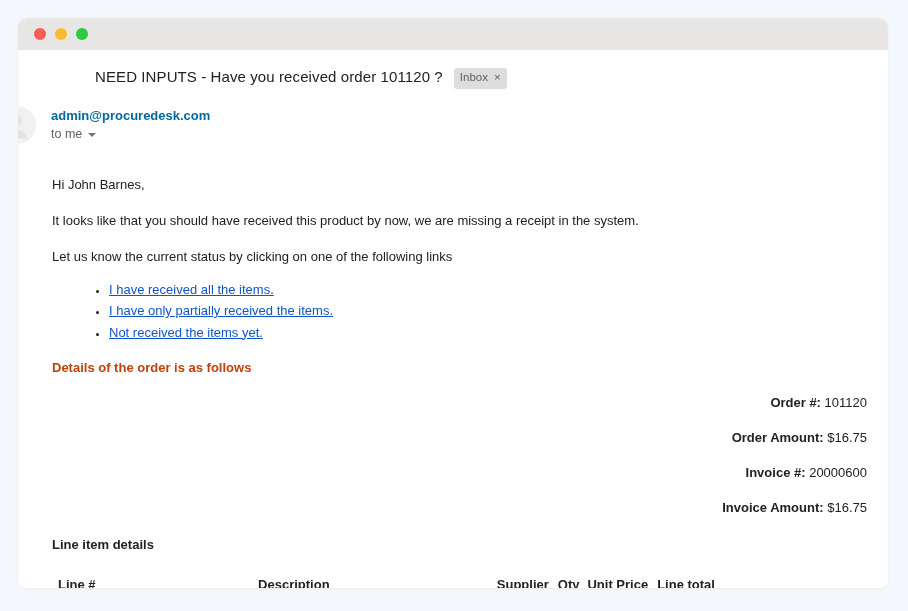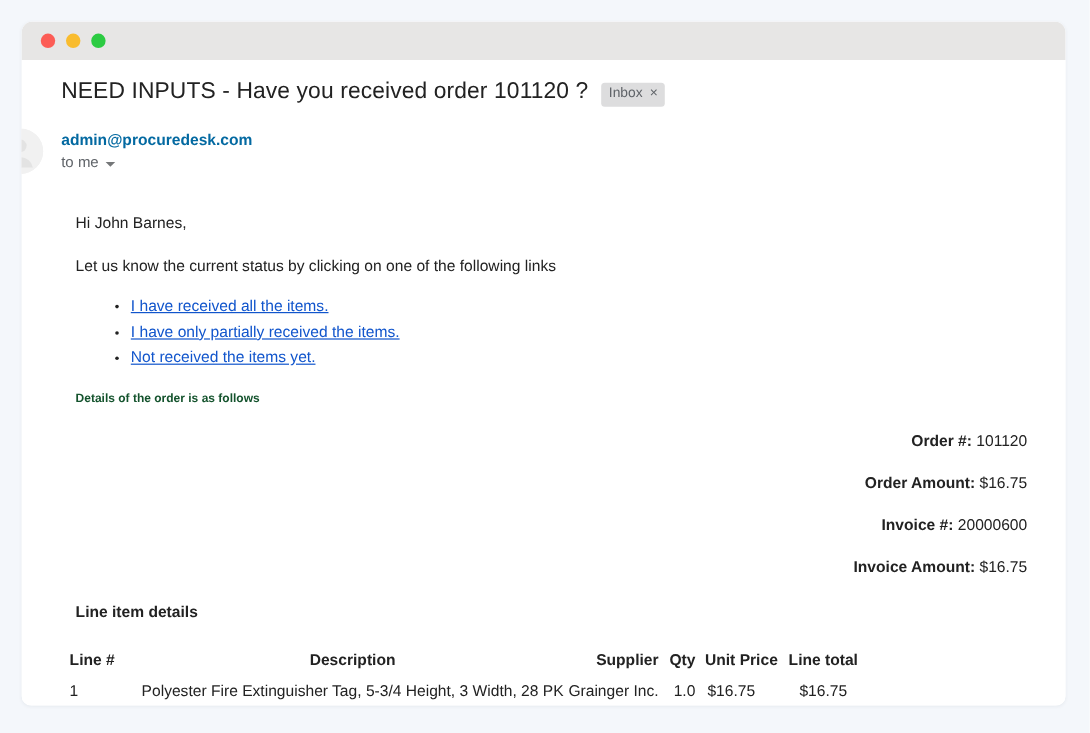--- a/index.html
+++ b/index.html
@@ -54,25 +54,26 @@
     height: 538px;
     box-sizing: border-box;
   }
 
   .subject-row {
     display: flex;
     align-items: center;
     padding: 16px 0 0 33px;
   }
   .subject {
-    font-size: 19px;
+    font-size: 15px;
     font-weight: 400;
     color: #222222;
     letter-spacing: 0.1px;
     white-space: nowrap;
+    margin-left: 44px;
   }
   .label-chip {
     margin-left: 11px;
     background: #ddddde;
     color: #5f6368;
     font-size: 11.5px;
     line-height: 1;
     padding: 4px 6px 5px 6px;
     border-radius: 3px;
     display: inline-flex;
@@ -131,21 +132,21 @@
   }
 
   
   .content {
     padding-left: 33px;
     padding-right: 20px;
     color: #222222;
     font-size: 13px;
   }
   .content p {
-    margin: 12px;
+    margin: 1px;
     line-height: 15px;
   }
   .p-greet   { margin-top: 28px !important; }
   .p-gap     { margin-top: 21px !important; }
 
   ul.link-list {
     margin: 18px 0 0 0;
     padding-left: 58px;
     list-style-type: disc;
   }
@@ -156,22 +157,22 @@
   }
   ul.link-list li::marker { font-size: 11px; }
   ul.link-list a {
     color: #1155cc;
     text-decoration: underline;
     font-size: 13px;
   }
 
   .details-head {
     font-weight: bold;
-    font-size: 10px;
-    color: #14532d;
+    font-size: 13px;
+    color: #c2410c;
     margin-top: 20px !important;
   }
   .detail-line {
     font-size: 13px;
     color: #222;
     margin-top: 20px !important;
     text-align: right;
   }
   .detail-line b { font-weight: bold; }
 
@@ -244,20 +245,21 @@
       <div class="sender-name">admin@procuredesk.com</div>
       <div class="sender-to">
         <span>to me</span>
         <span class="caret"></span>
       </div>
     </div>
 
     <div class="content">
 
       <p class="p-greet">Hi John Barnes,</p>
+      <p class="p-gap">It looks like that you should have received this product by now, we are missing a receipt in the system.</p>
       <p class="p-gap">Let us know the current status by clicking on one of the following links</p>
 
       <ul class="link-list">
         <li>
           <a href="#">I have received all the items.</a>
         </li>
         <li>
           <a href="#">I have only partially received the items.</a>
         </li>
         <li>

